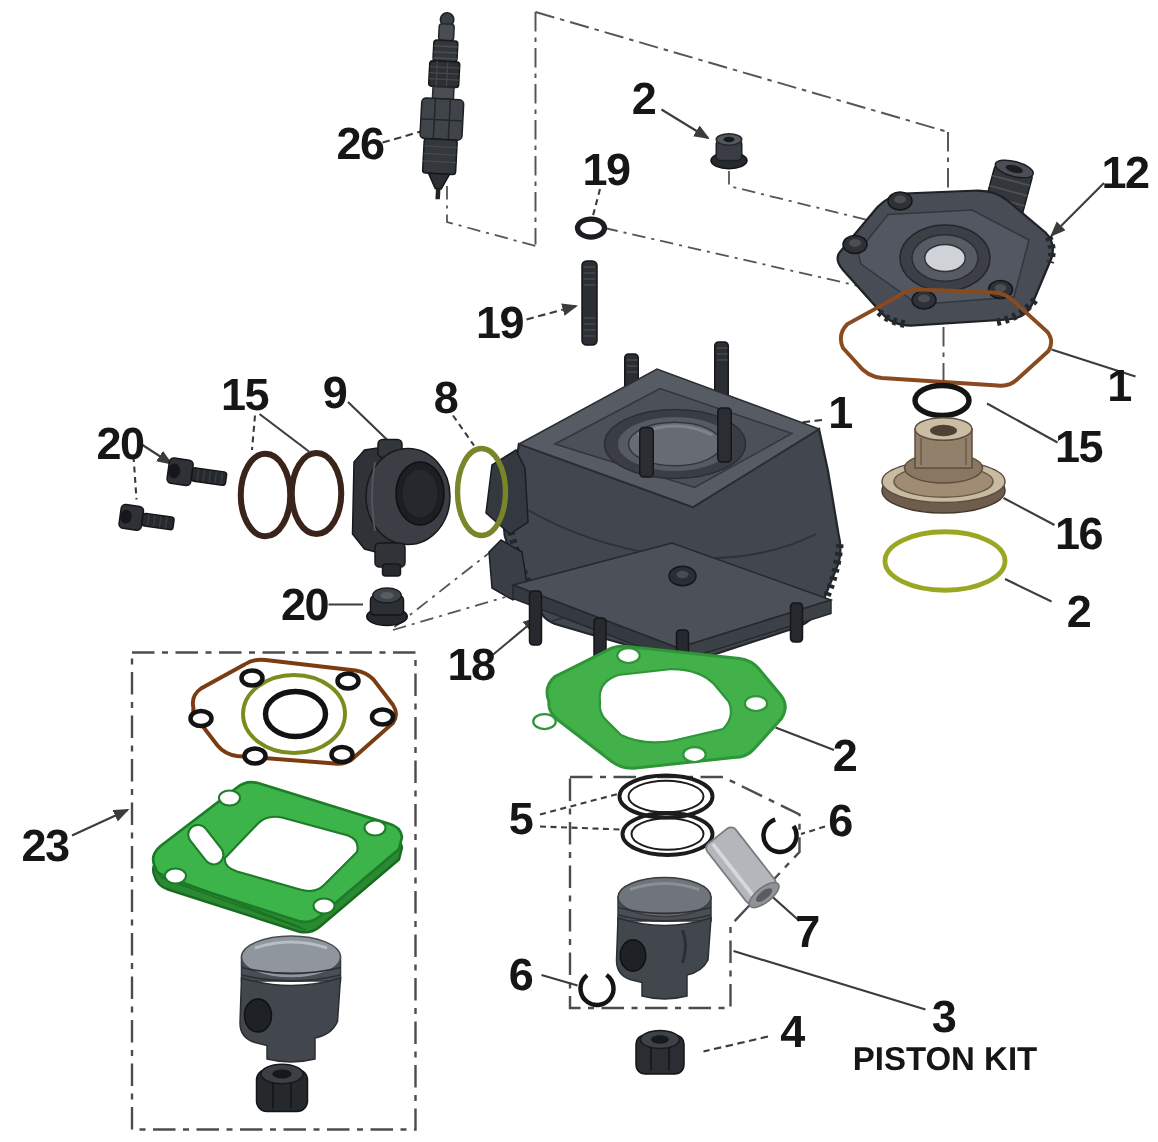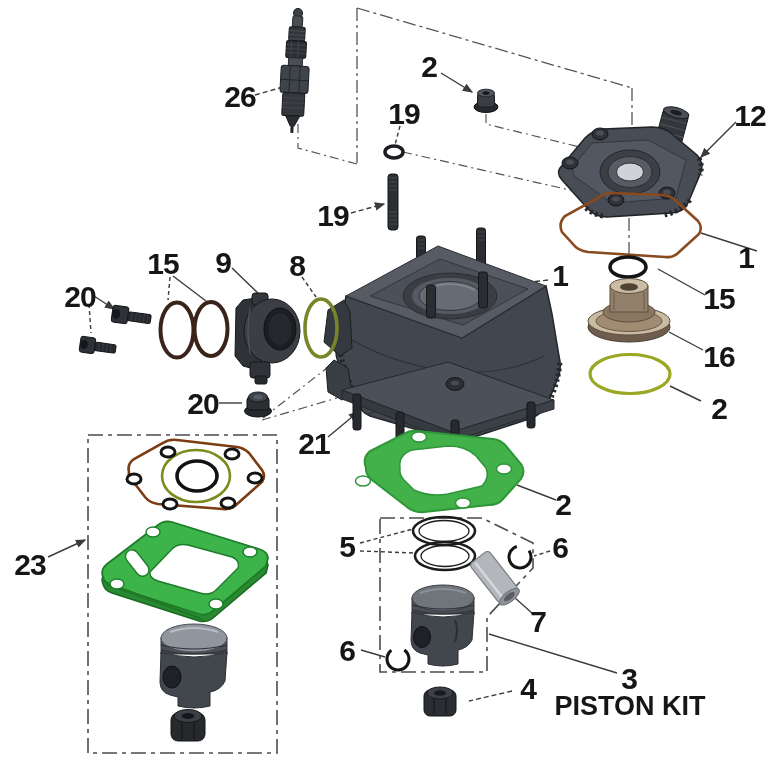--- a/index.html
+++ b/index.html
@@ -7,21 +7,21 @@
     position:relative;width:772px;height:761px;background:#ffffff;
     font-family:"Liberation Sans", sans-serif;overflow:hidden;
   }
   .art{position:absolute;left:0;top:0;}
   .lbl{
     position:absolute;transform:translate(-50%,-50%);
     font-family:"Liberation Sans", sans-serif;
     font-weight:700;font-size:30px;line-height:1;color:#161616;
     letter-spacing:-1px;white-space:nowrap;user-select:none;
   }
-  .lbl.title{font-size:27px;letter-spacing:0px;}
+  .lbl.title{font-size:22px;letter-spacing:0px;}
 </style>
 </head>
 <body>
 
 <div class="stage">
 
 <svg class="art" width="772" height="761" viewBox="0 0 772 761">
   <defs>
     <marker id="ah" markerWidth="9" markerHeight="8" refX="6.5" refY="3" orient="auto">
       <path d="M0,0 L7.5,3 L0,6 Z" fill="#3c3c3c"></path>
@@ -326,18 +326,18 @@
 <div class="lbl" style="left:80px;top:297px">20</div>
 <div class="lbl" style="left:429px;top:67px">2</div>
 <div class="lbl" style="left:750px;top:116px">12</div>
 <div class="lbl" style="left:746px;top:258px">1</div>
 <div class="lbl" style="left:719px;top:299px">15</div>
 <div class="lbl" style="left:719px;top:357px">16</div>
 <div class="lbl" style="left:719px;top:409px">2</div>
 <div class="lbl" style="left:404px;top:114px">19</div>
 <div class="lbl" style="left:333px;top:216px">19</div>
 <div class="lbl" style="left:203px;top:404px">20</div>
-<div class="lbl" style="left:314px;top:444px">21</div>
+<div class="lbl" style="left:314px;top:444px">18</div>
 <div class="lbl" style="left:240px;top:97px">26</div>
 <div class="lbl" style="left:30px;top:565px">23</div>
 <div class="lbl title" style="left:630px;top:706px">PISTON KIT</div>
 
 </div>
 
 </body></html>

